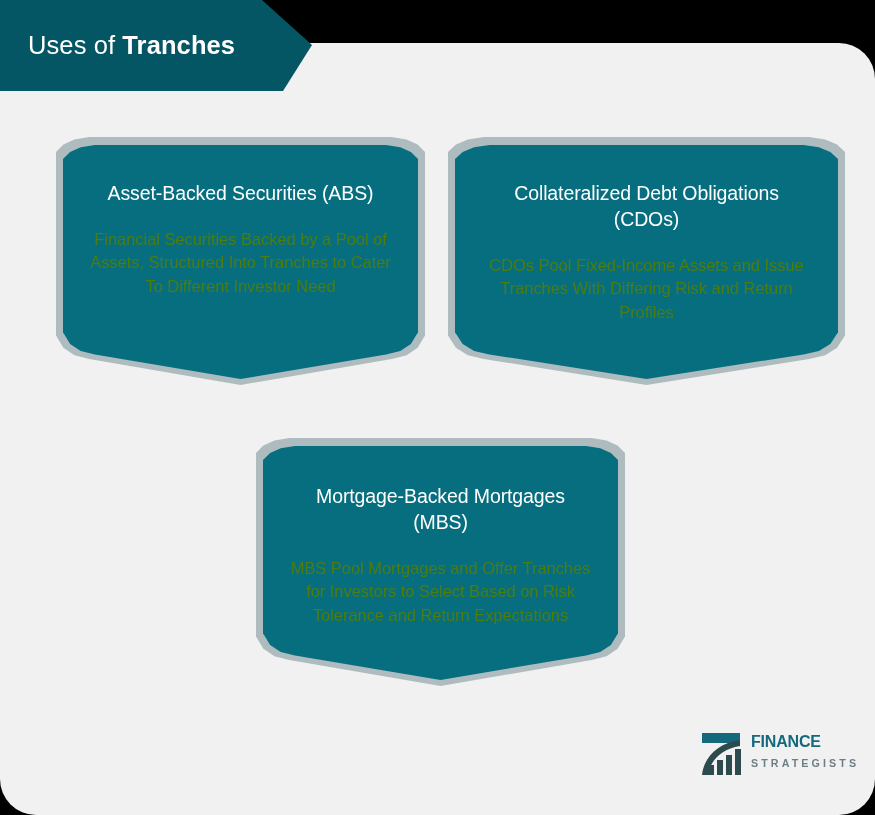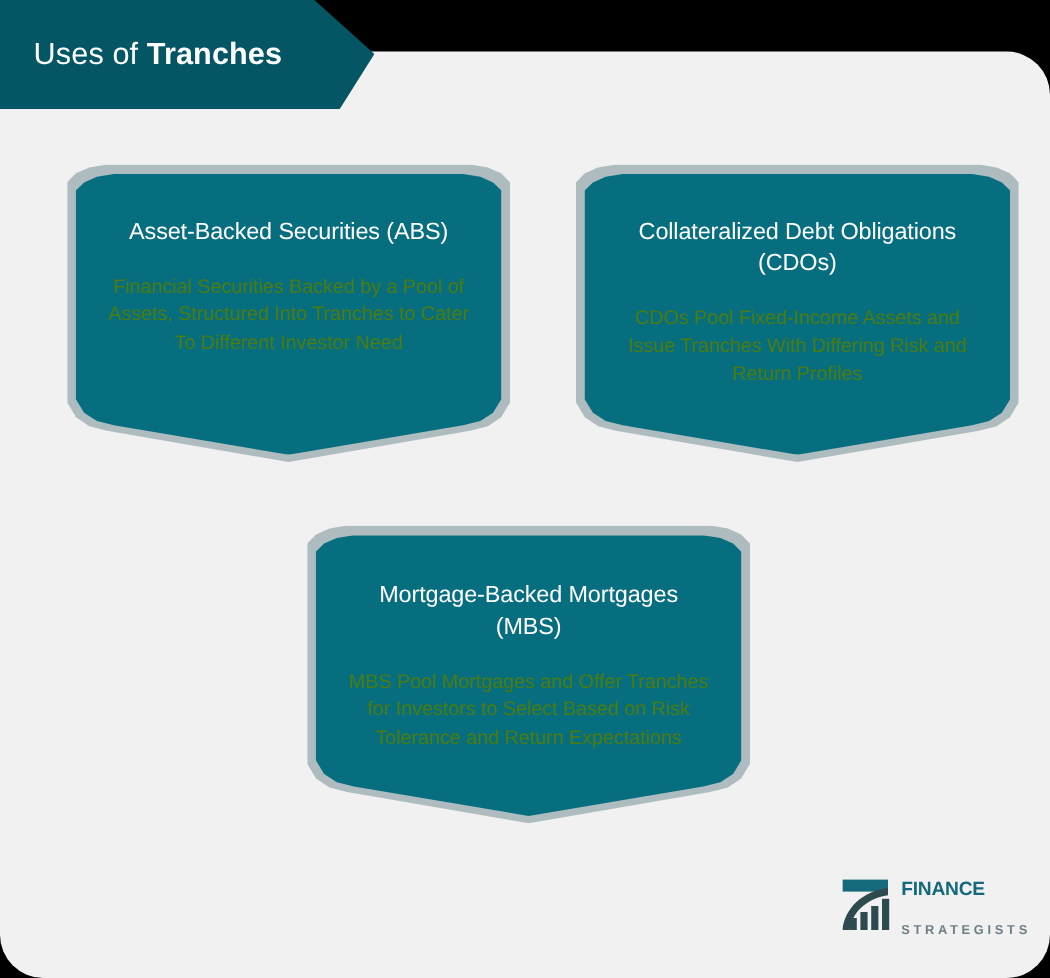--- a/index.html
+++ b/index.html
@@ -113,21 +113,21 @@
     font-size: 16.5px;
     font-weight: 400;
     line-height: 1.42;
     letter-spacing: -0.05px;
     margin: 21px 0 0 0;
     color: #4d7c0f;
   }
 
   
   #card-abs  { left: 56px;  top: 137px; width: 369px; height: 248px; }
-  #card-cdo  { left: 480px; top: 137px; width: 369px; height: 248px; }
+  #card-cdo  { left: 448px; top: 137px; width: 369px; height: 248px; padding-left: 28px; }
   #card-mbs  { left: 256px; top: 438px; width: 369px; height: 248px; }
 
   #card-mbs .card-content { padding-top: 38px; }
 
   
   #logo {
     position: absolute;
     left: 702px;
     top: 731px;
     width: 145px;
@@ -152,21 +152,21 @@
     line-height: 1;
     display: block;
   }
   #logo-word-strategists {
     font-size: 10.7px;
     font-weight: 700;
     color: #6d7f85;
     letter-spacing: 3.1px;
     line-height: 1;
     display: block;
-    margin-top: 20px;
+    margin-top: 8px;
   }
 </style>
 </head>
 <body>
 
 <div id="page">
 
   <div id="page-bg"></div>
 
   <div id="header-banner">

